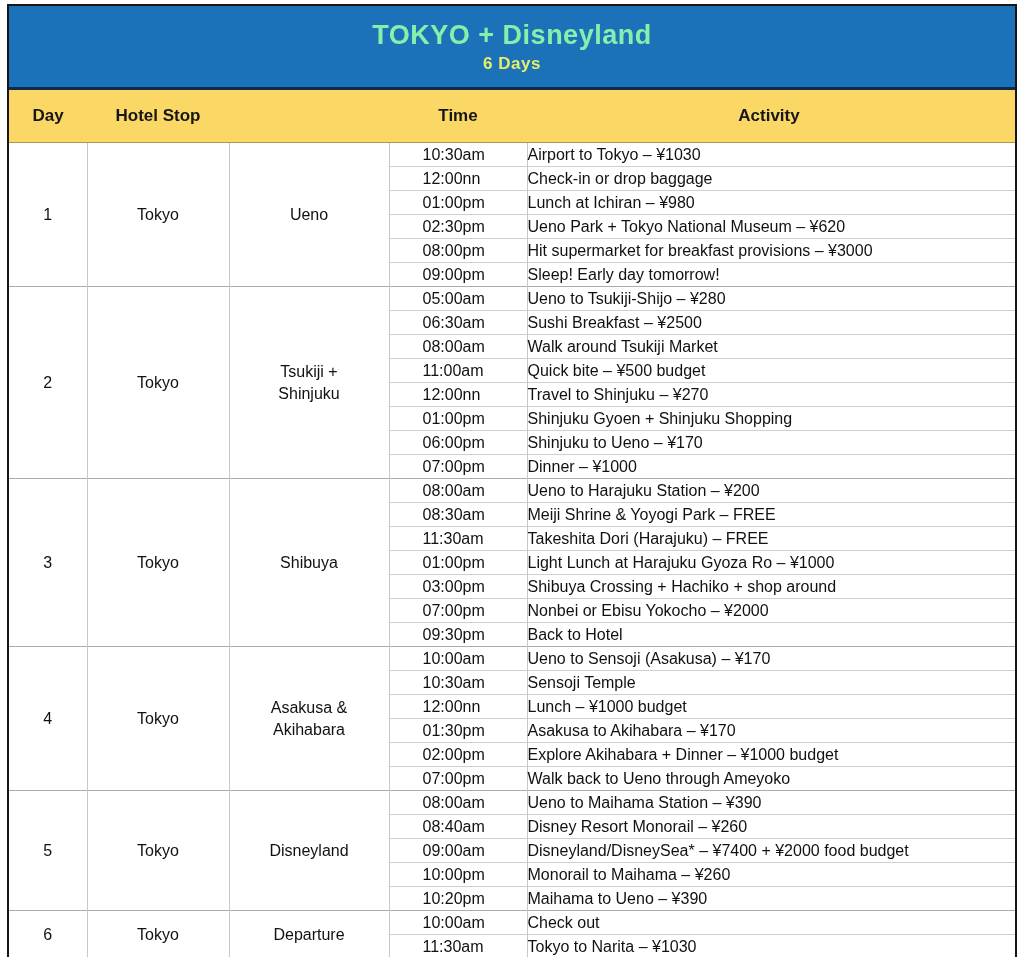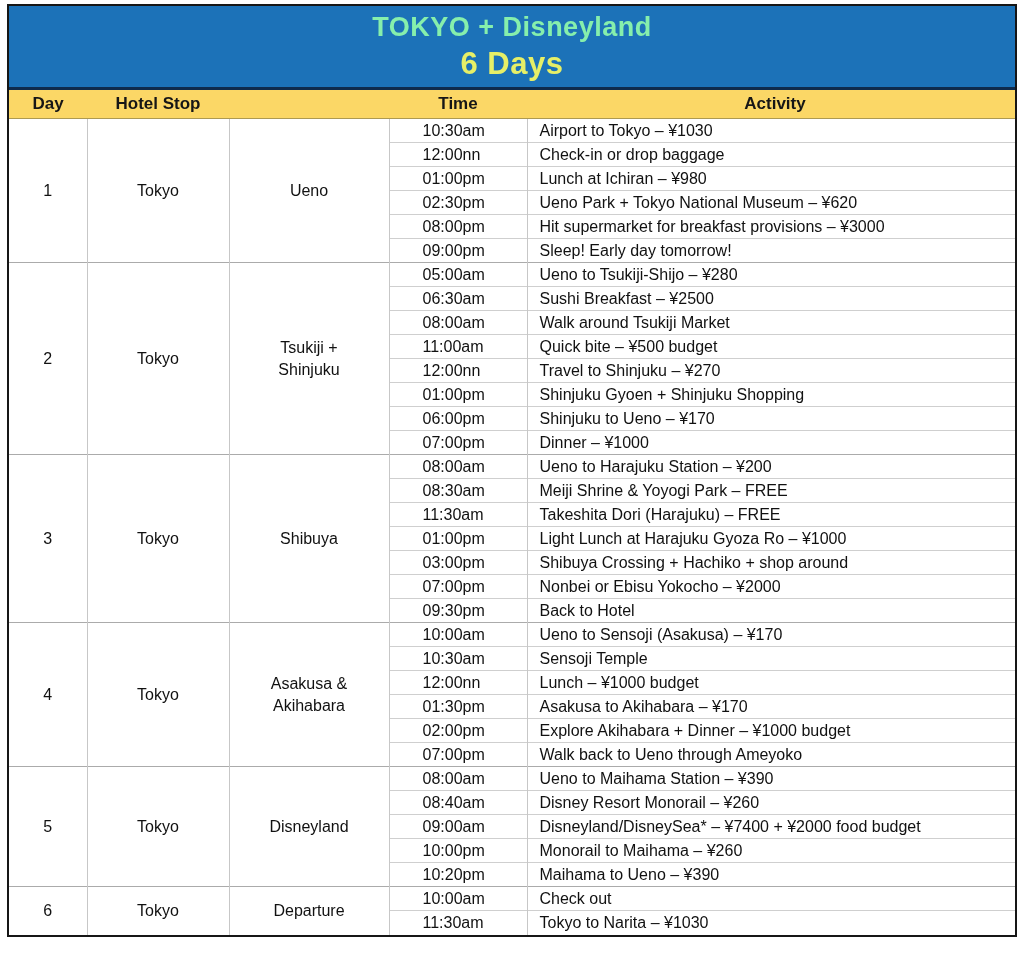--- a/index.html
+++ b/index.html
@@ -29,21 +29,21 @@
     gap: 3px;
   }
   .banner .line1 {
     color: #86efac;
     font-size: 27px;
     font-weight: bold;
     letter-spacing: 0.5px;
   }
   .banner .line2 {
     color: #E6EF67;
-    font-size: 31px;
+    font-size: 17px;
     font-weight: bold;
     letter-spacing: 0.5px;
   }
   
   table.itinerary {
     width: 100%;
     border-collapse: collapse;
     table-layout: fixed;
   }
   col.col-day      { width: 78px;  }
@@ -52,35 +52,35 @@
   col.col-time     { width: 138px; }
   
 
   thead td {
     background: #FBD766;
     height: 27px;
     font-size: 17px;
     font-weight: bold;
     color: #161616;
     border-bottom: 1px solid #ad9a52;
-    padding: 4px;
+    padding: 16px;
   }
   thead .h-day, thead .h-hotel, thead .h-time { text-align: center; }
   thead .h-activity { text-align: center; padding-left: 12px; }
 
   tbody td {
     height: 24px;
     font-size: 16px;
     line-height: 1.2;
     padding: 0;
     vertical-align: middle;
   }
   td.c-day, td.c-hotel, td.c-area { text-align: center; }
   td.c-time { text-align: left; padding-left: 33px; }
-  td.c-activity { text-align: left; padding-left: 12px; }
+  td.c-activity { text-align: left; }
   td.c-area { padding: 0 22px; line-height: 1.35; }
 
   
   td.c-day, td.c-hotel, td.c-area, td.c-time,
   thead .h-day { border-right: 0; }
   tbody td.c-day, tbody td.c-hotel, tbody td.c-area, tbody td.c-time {
     border-right: 1px solid #c7c7c7;
   }
   
   tbody tr td.c-time, tbody tr td.c-activity { border-top: 1px solid #cfcfcf; }

